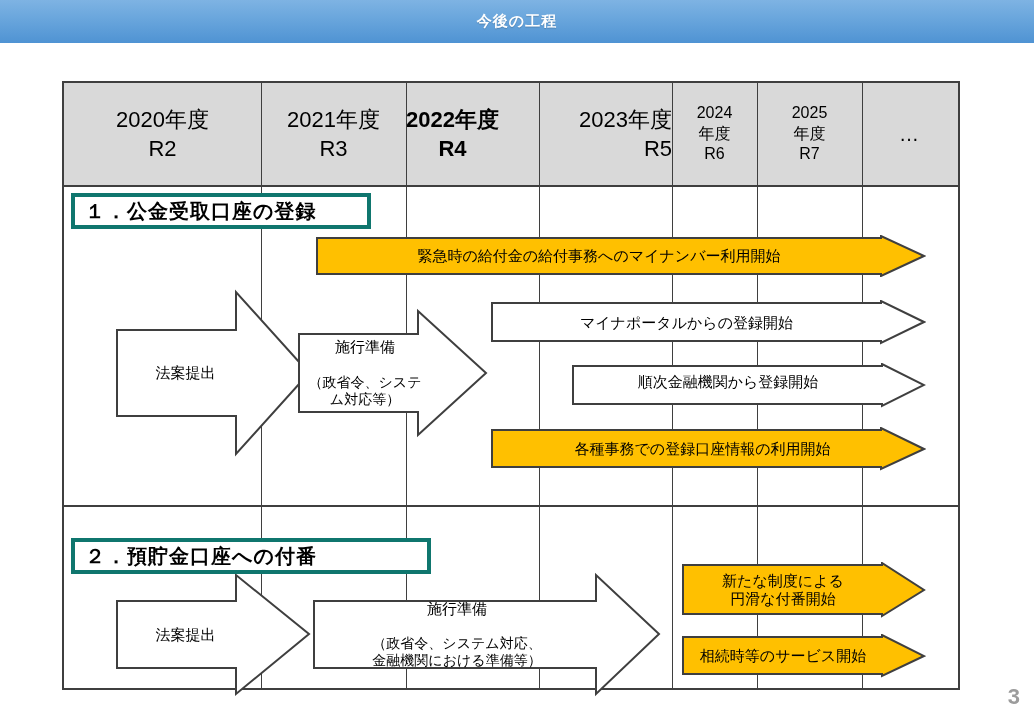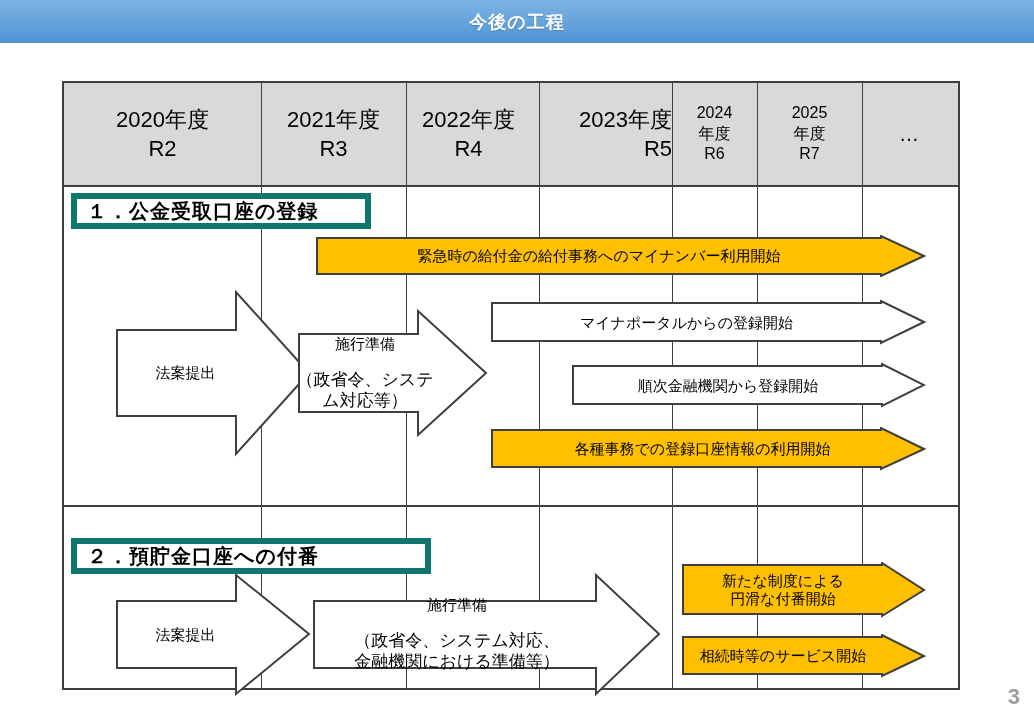--- a/index.html
+++ b/index.html
@@ -25,21 +25,21 @@
     top: 0;
     width: 1034px;
     height: 43px;
     background: linear-gradient(to bottom, #7eb3e3 0%, #6ba7dd 40%, #4f93d3 100%);
     display: flex;
     align-items: center;
     justify-content: center;
   }
   #title-banner .title-text {
     color: #ffffff;
-    font-size: 18px;
+    font-size: 15px;
     font-weight: bold;
     letter-spacing: 1px;
     text-shadow: 0 1px 1px rgba(0,0,0,0.18);
   }
 
   
   #roadmap {
     position: absolute;
     left: 62px;
     top: 81px;
@@ -105,21 +105,21 @@
     left: 0;
     width: 100%;
     height: 0;
     border-top: 2px solid #3f3f3f;
     z-index: 4;
   }
 
   
   .section-heading {
     position: absolute;
-    border: 6px solid #0f766e;
+    border: 4px solid #0f766e;
     background: #ffffff;
     display: flex;
     align-items: center;
     box-sizing: border-box;
     z-index: 6;
     padding-left: 10px;
   }
   .section-heading .sh-text {
     font-size: 20px;
     font-weight: bold;
@@ -141,21 +141,21 @@
     position: relative;
     z-index: 2;
     text-align: center;
     line-height: 1.18;
     white-space: pre-line;
     pointer-events: none;
   }
   .arrow.orange .arrow-label { font-size: 15px; color: #000; }
   .arrow.white  .arrow-label { font-size: 15px; color: #000; }
   .arrow .lbl-main { display: block; font-size: 15px; }
-  .arrow .lbl-sub  { display: block; font-size: 17px; line-height: 1.22; }
+  .arrow .lbl-sub  { display: block; font-size: 14px; line-height: 1.22; }
 
   
   .arrow .shift { position: relative; }
 
   
   #page-number {
     position: absolute;
     right: 14px;
     bottom: 4px;
     font-size: 22px;
@@ -181,21 +181,21 @@
 
   <div id="header-row">
     <div class="header-cell" style="left:0px;   width:197px;">
       <span class="hdr-line">2020年度</span>
       <span class="hdr-line">R2</span>
     </div>
     <div class="header-cell" style="left:197px; width:145px;">
       <span class="hdr-line">2021年度</span>
       <span class="hdr-line">R3</span>
     </div>
-    <div class="header-cell" style="left:338px; width:133px;">
+    <div class="header-cell" style="left:322px; width:133px;font-weight:bold;">
       <span class="hdr-line">2022年度</span>
       <span class="hdr-line">R4</span>
     </div>
     <div class="header-cell" style="left:475px; width:133px;align-items:flex-end;">
       <span class="hdr-line">2023年度</span>
       <span class="hdr-line">R5</span>
     </div>
     <div class="header-cell narrow" style="left:608px; width:85px;">
       <span class="hdr-line">2024</span>
       <span class="hdr-line">年度</span>
@@ -255,21 +255,21 @@
 
   <div class="arrow orange" style="left:252px; top:152px; width:610px; height:42px;">
     <svg viewBox="0 0 610 42" preserveAspectRatio="none" aria-hidden="true">
       <polygon points="1,3 565,3 565,1 608,21 565,41 565,39 1,39" fill="#ffc000" stroke="#3f3f3f" stroke-width="2"></polygon>
     </svg>
     <span class="arrow-label shift" style="left:-22px;">
       <span class="lbl-main">緊急時の給付金の給付事務へのマイナンバー利用開始</span>
     </span>
   </div>
 
-  <div class="arrow white" style="left:508px; top:280px; width:354px; height:45px;">
+  <div class="arrow white" style="left:508px; top:280px; width:354px; height:45px;align-items:flex-end;">
     <svg viewBox="0 0 354 45" preserveAspectRatio="none" aria-hidden="true">
       <polygon points="1,3 310,3 310,1 352,22 310,43 310,41 1,41" fill="#ffffff" stroke="#3f3f3f" stroke-width="2"></polygon>
     </svg>
     <span class="arrow-label shift" style="left:-21px;">
       <span class="lbl-main">順次金融機関から登録開始</span>
     </span>
   </div>
 
   <div class="arrow orange" style="left:427px; top:344px; width:435px; height:44px;padding-left:32px;">
     <svg viewBox="0 0 435 44" preserveAspectRatio="none" aria-hidden="true">

